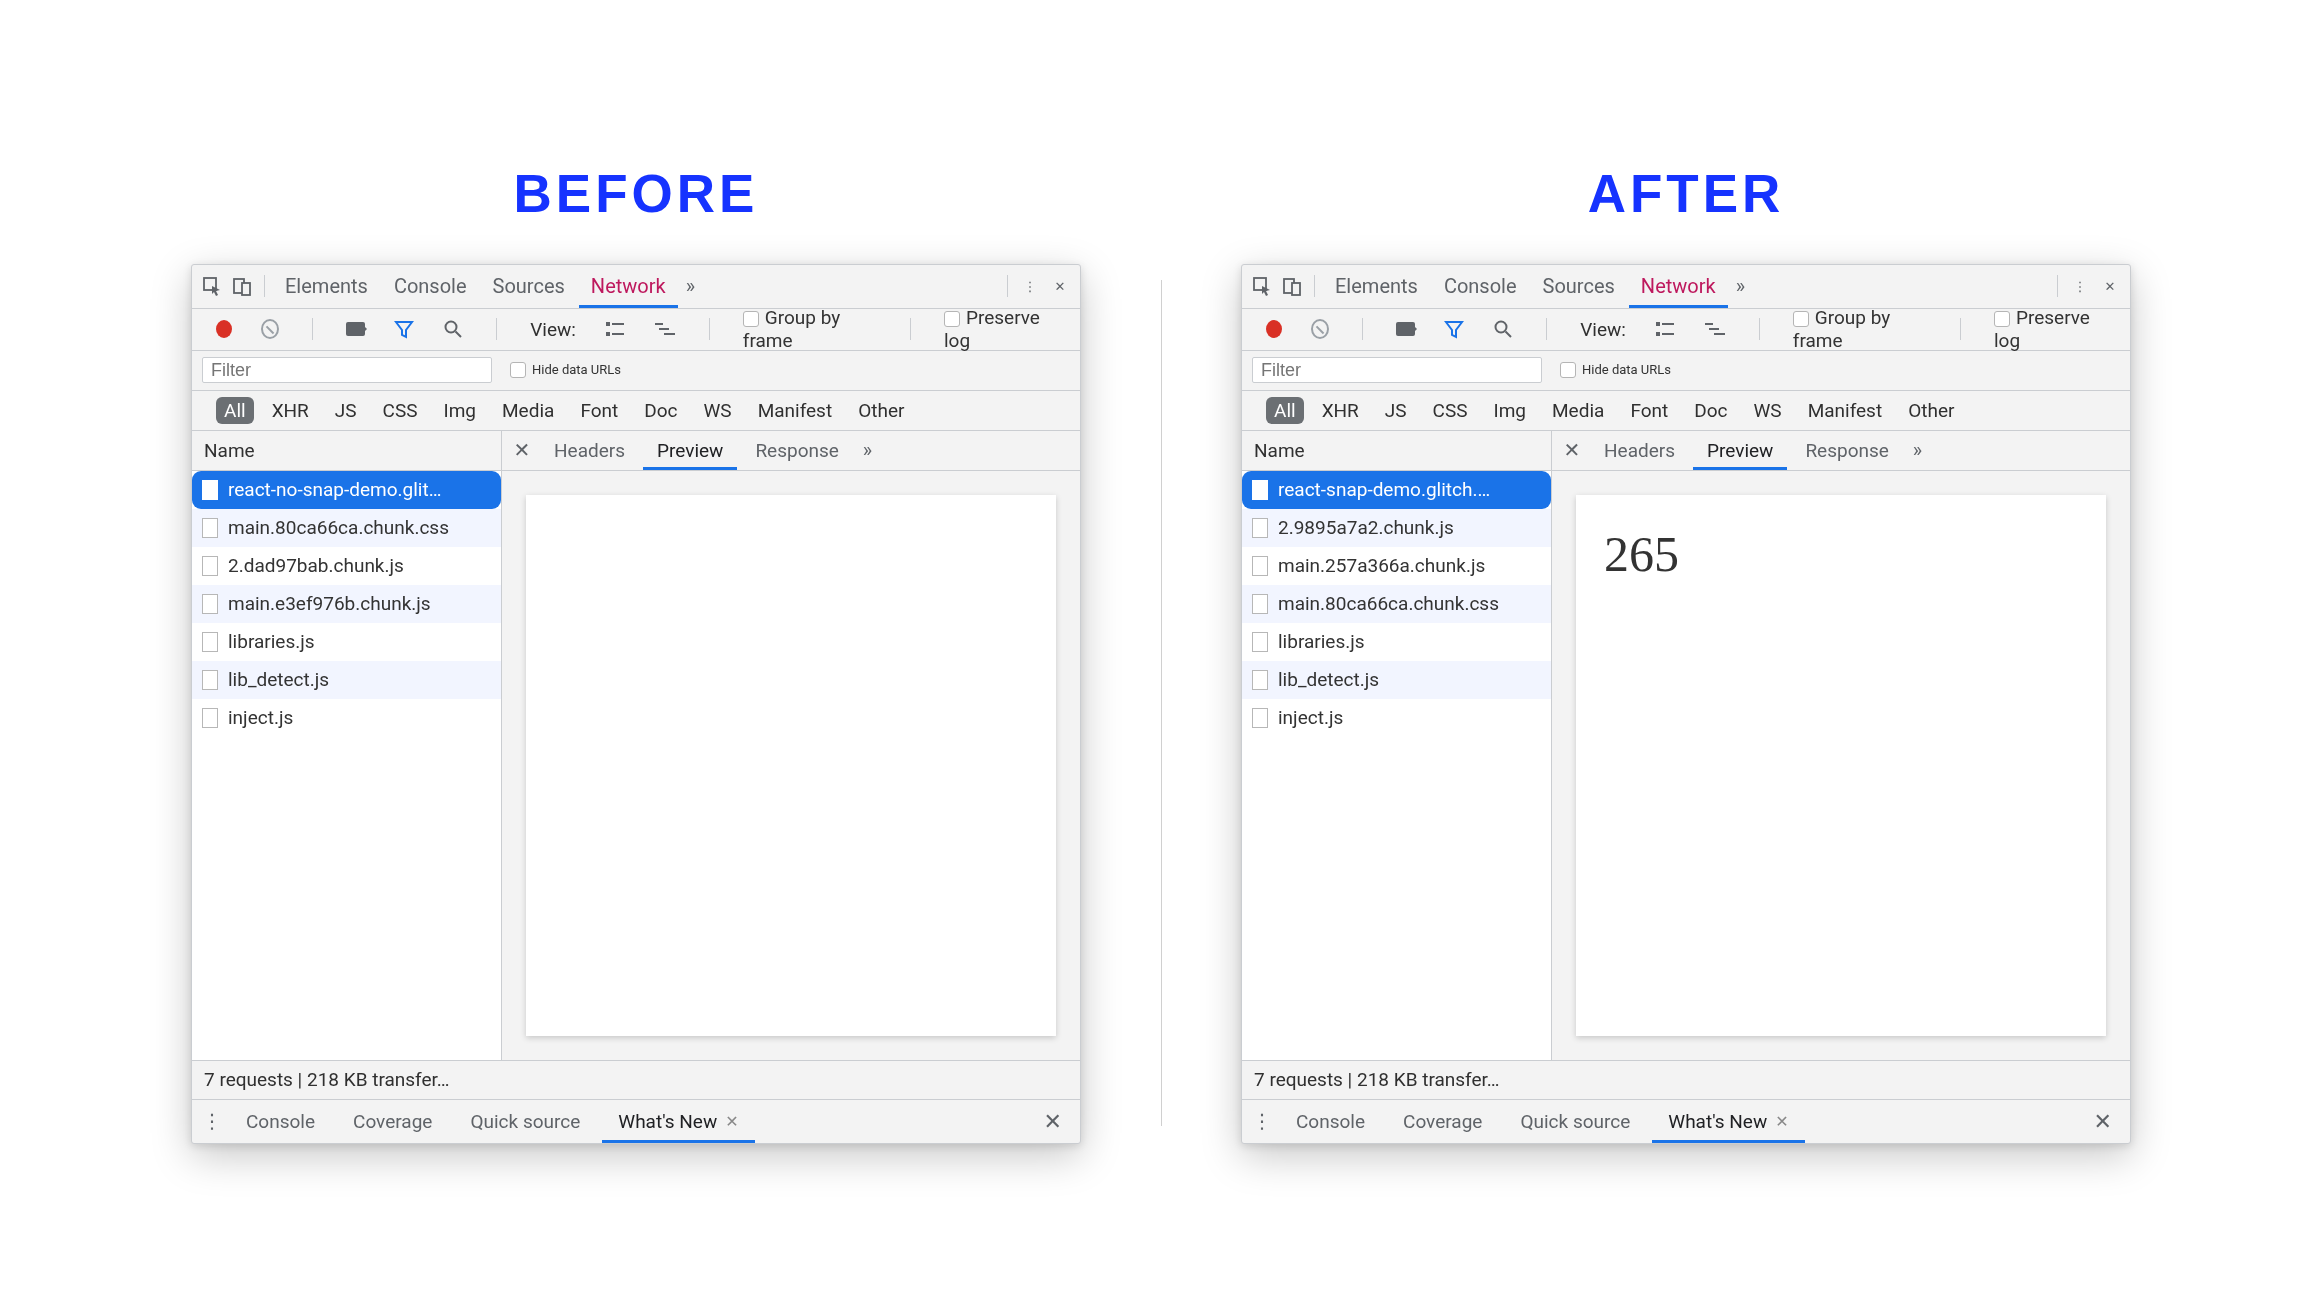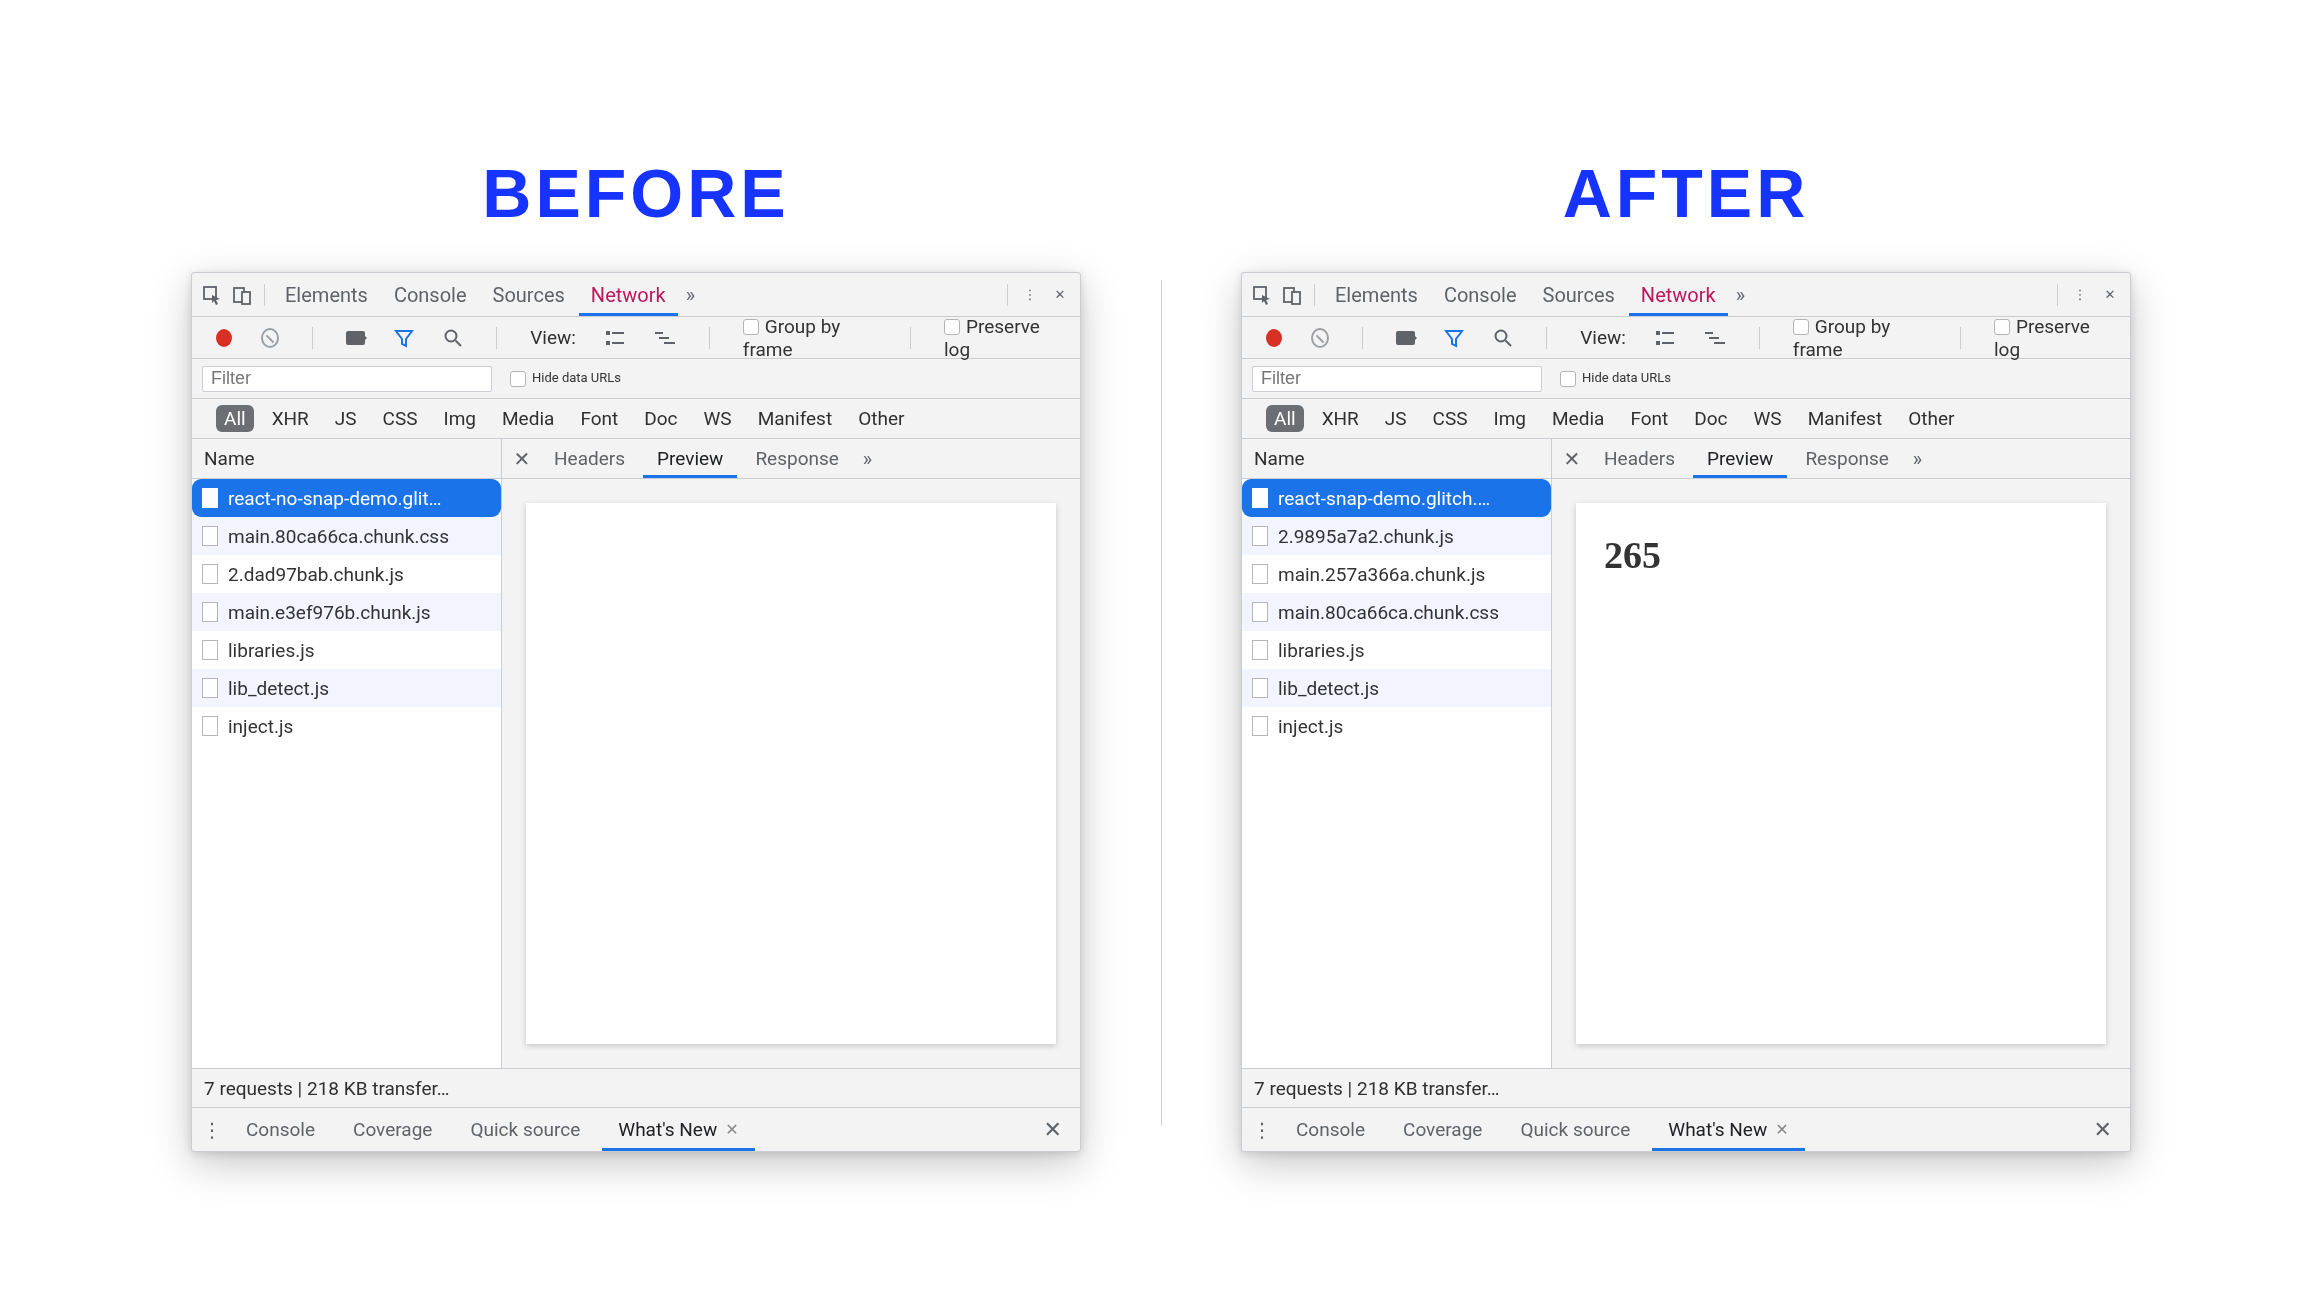--- a/index.html
+++ b/index.html
@@ -40,21 +40,21 @@
     width: 1px;
     background: #d0d0d0;
   }
   .col {
     display: flex;
     flex-direction: column;
     align-items: center;
     gap: 40px;
   }
   .heading {
-    font-size: 68px;
+    font-size: 53px;
     font-weight: 600;
     letter-spacing: 4px;
     color: var(--heading-blue);
     font-family: "Segoe UI", "Helvetica Neue", Arial, sans-serif;
   }
 
   
   .devtools {
     width: 890px;
     height: 880px;
@@ -209,21 +209,21 @@
     box-shadow: 0 2px 6px rgba(0,0,0,0.18);
     padding: 30px 28px;
     overflow:hidden;
   }
   .preview-card h1 {
     font-family: Georgia, "Times New Roman", serif;
     font-size: 46px; font-weight: 700; margin:0 0 28px 0; line-height:1.25;
   }
   .preview-card .count {
     font-family: Georgia, "Times New Roman", serif;
-    font-size: 38px; font-weight:700;
+    font-size: 50px; font-weight:400;
   }
 
   
   .status {
     height: 38px; display:flex;align-items:center;
     padding:0 12px; font-size:19px; color:#303030;
     background: var(--bg-toolbar);
   }
 
   

